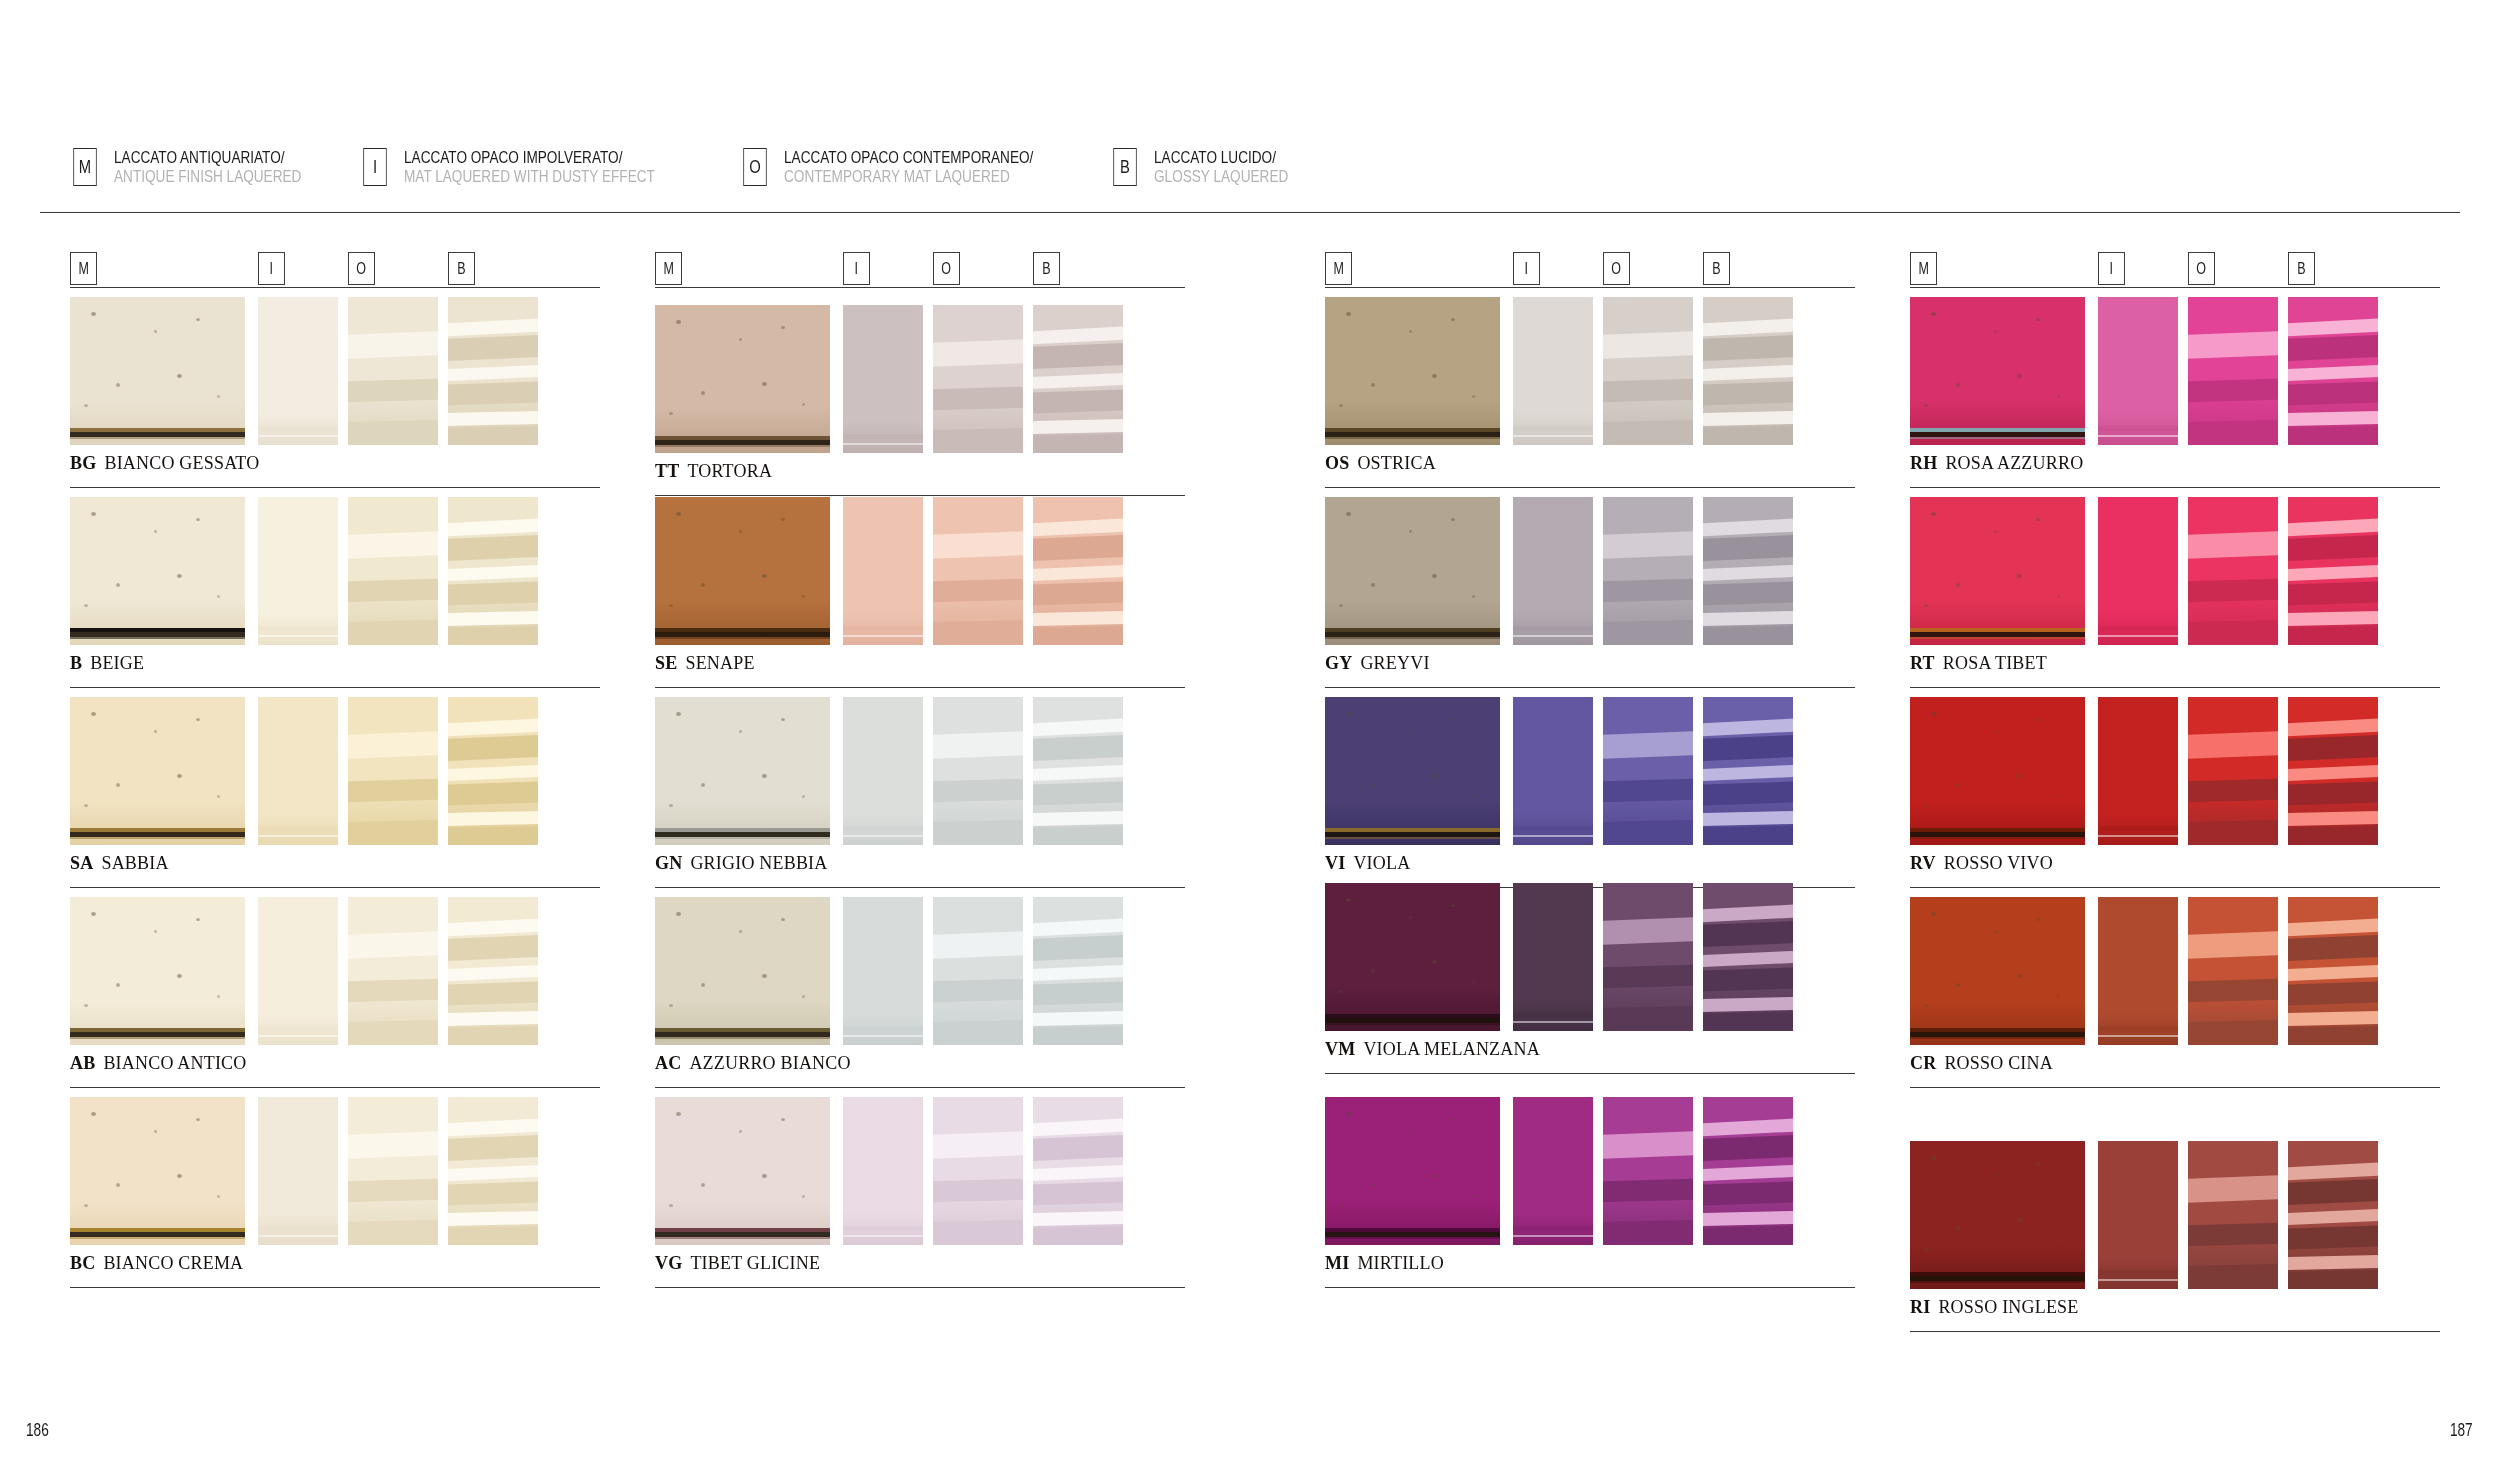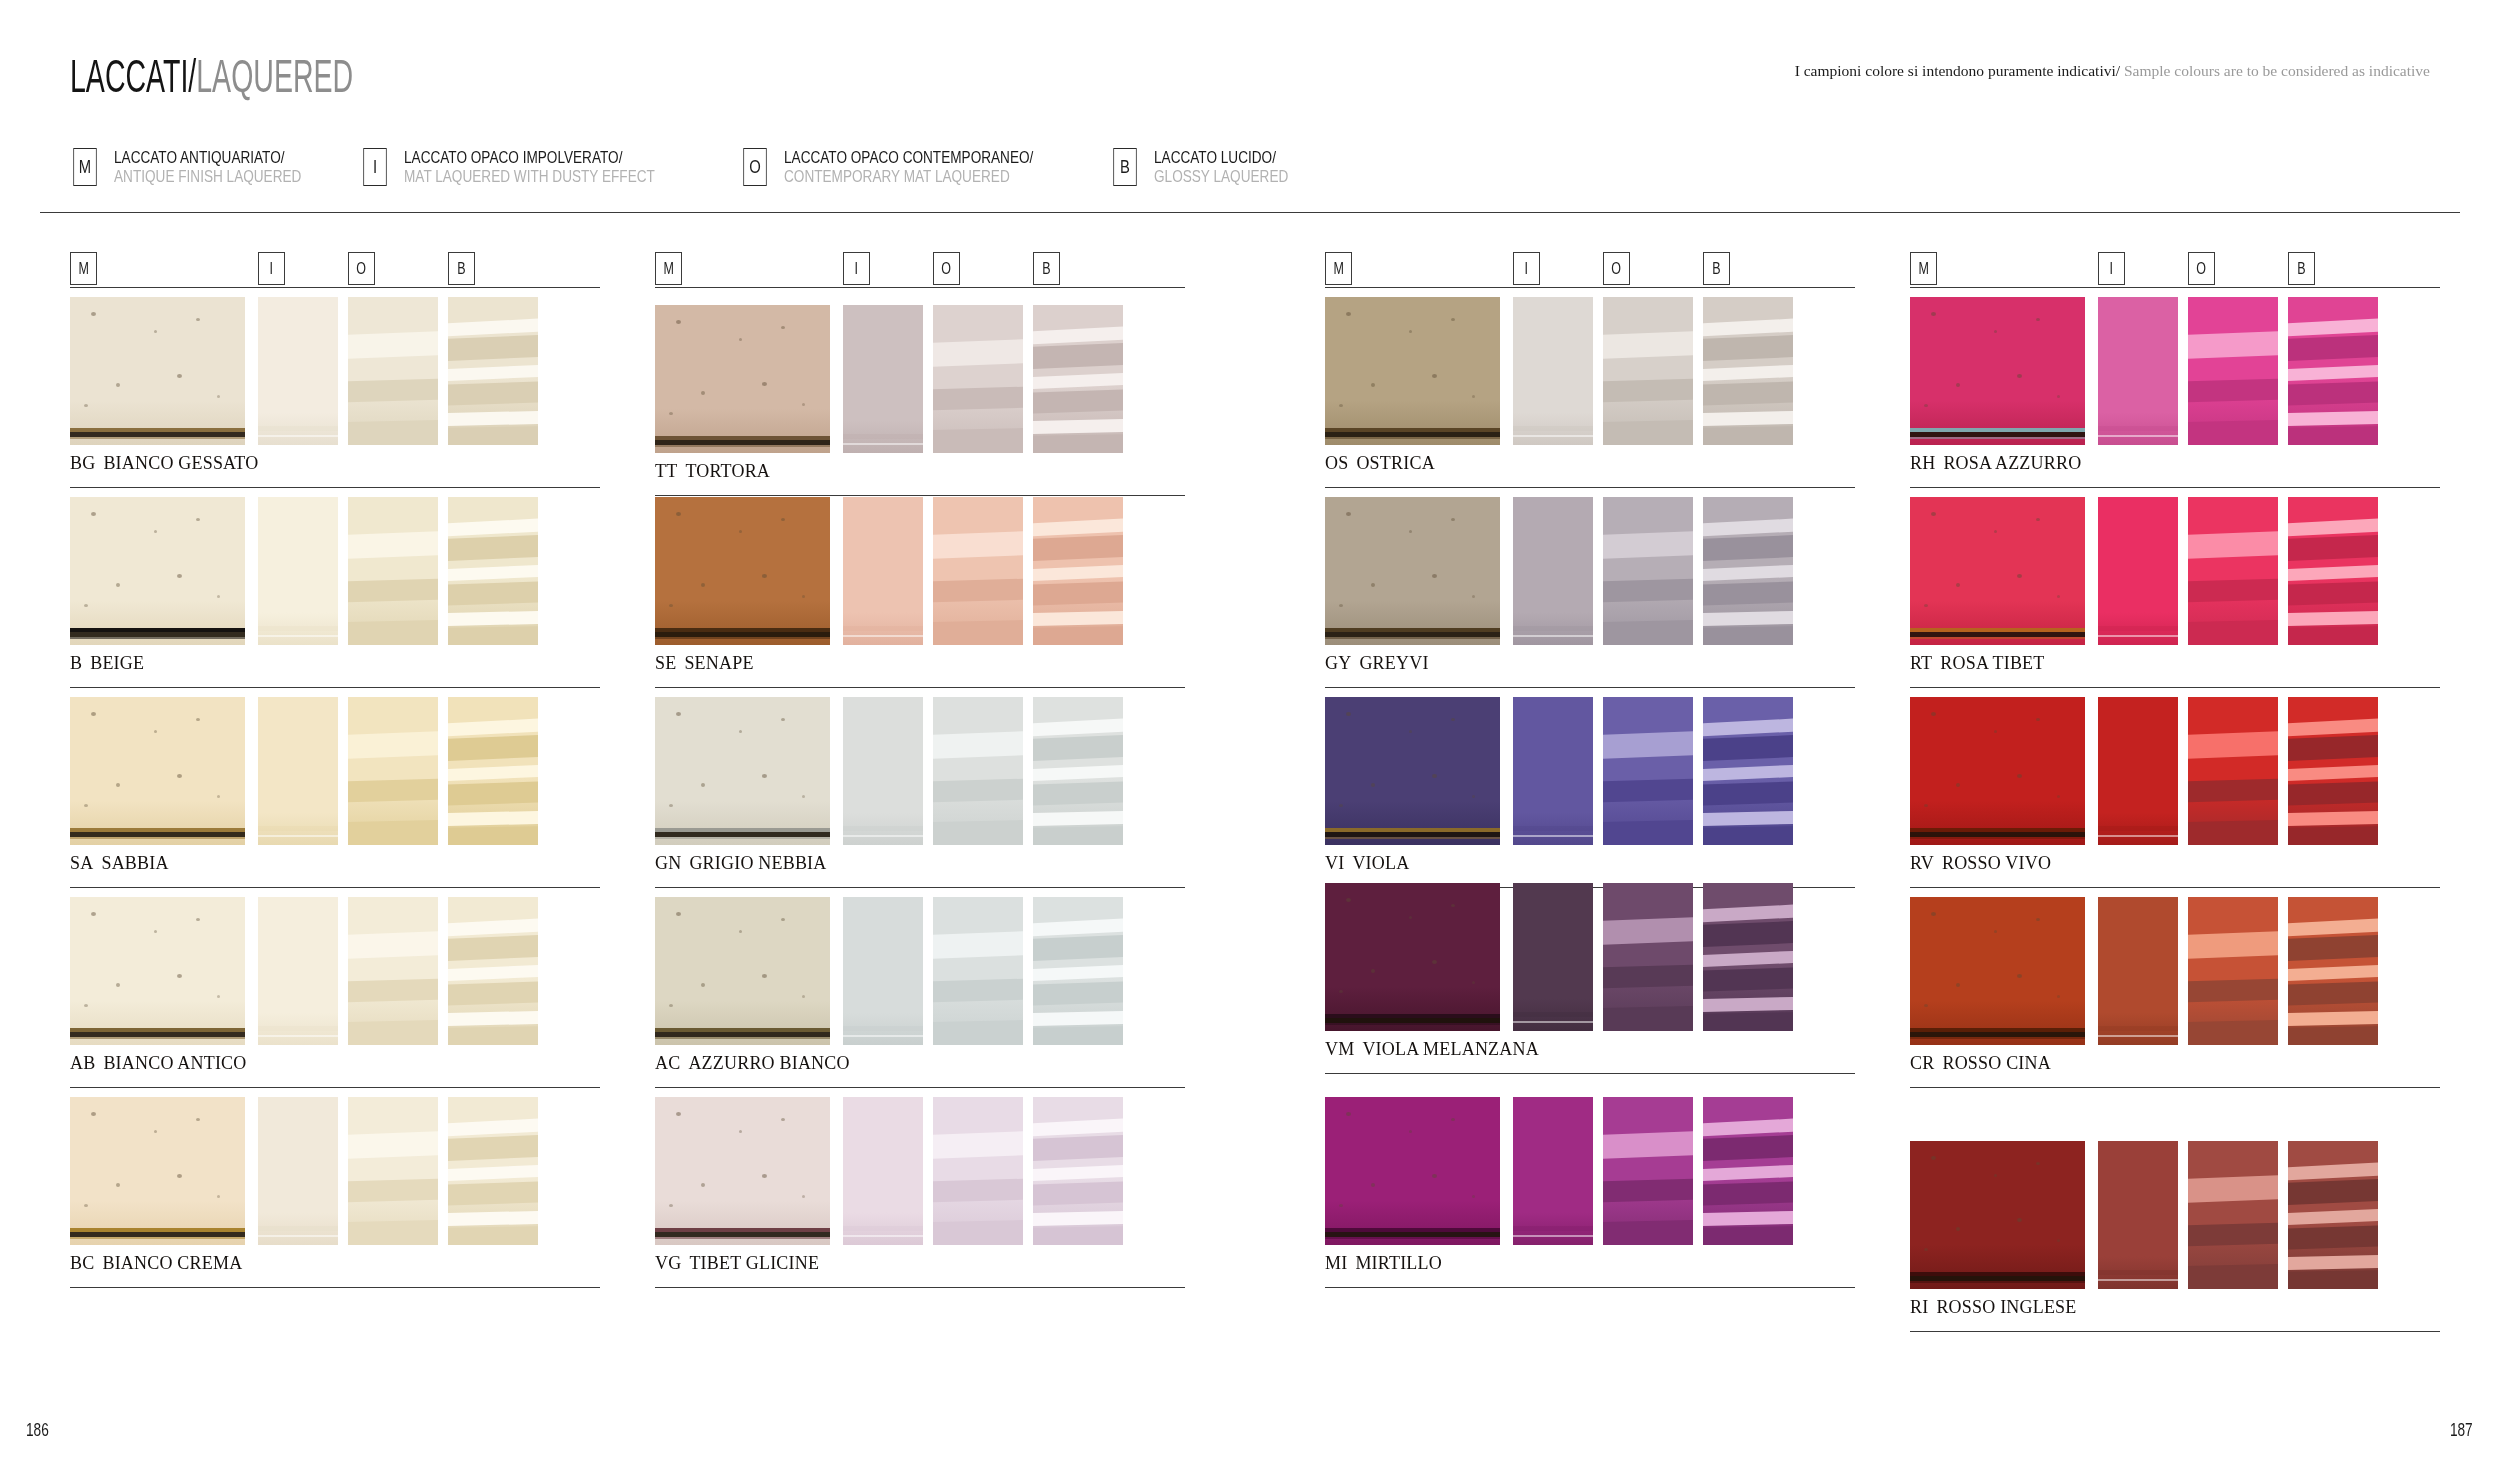--- a/index.html
+++ b/index.html
@@ -110,43 +110,39 @@
   .w-b4 { top: 58%;  height: 14%; transform: rotate(-1.8deg); }
   .w-b5 { top: 78%;  height: 9%;  transform: rotate(-1.4deg); }
   .w-b6 { top: 88%;  height: 20%; transform: rotate(-1.0deg); }
 
   
   .rowlabel {
     position: absolute; left: 0; top: 156px; width: 530px;
     font-family: "Liberation Serif", serif; font-size: 18px; color: #15110f;
     white-space: nowrap; letter-spacing: .2px;
   }
-  .rowlabel .rcode { font-weight: 400; margin-right: 8px; }
+  .rowlabel .rcode { font-weight: 700; margin-right: 8px; }
   .rowlabel .rname { font-weight: 400; }
   .row-rule { position: absolute; left: 0; top: 190px; width: 530px; height: 1.05px; background: #3a3a3a; }
 
   
   .folio {
     position: absolute; bottom: 36px;
     font-family: "Liberation Sans", sans-serif; font-size: 19px; color: #1b1b1b;
   }
   .folio span { display:block; transform: scaleX(0.72); transform-origin: left center; }
   .folio-l { left: 26px; }
   .folio-r { right: 26px; }
   .folio-r span { transform-origin: right center; }
 </style>
 </head>
 <body>
 
 <div class="page">
 
-  <div class="header">
-    <div class="title"><span class="it">LACCATI/</span><span class="en">LAQUERED</span></div>
-    <div class="disclaimer"><span class="d-it">I campioni colore si intendono puramente indicativi/</span><span class="d-en"> Sample colours are to be considered as indicative</span></div>
-  </div>
 
   <div class="legend">
       <div class="legend-item" style="left: 0px;">
         <div class="code-box">M</div>
         <div class="legend-text">
           <span class="lt-it">LACCATO ANTIQUARIATO/</span>
           <span class="lt-en">ANTIQUE FINISH LAQUERED</span>
         </div>
       </div>
       <div class="legend-item" style="left: 290px;">

